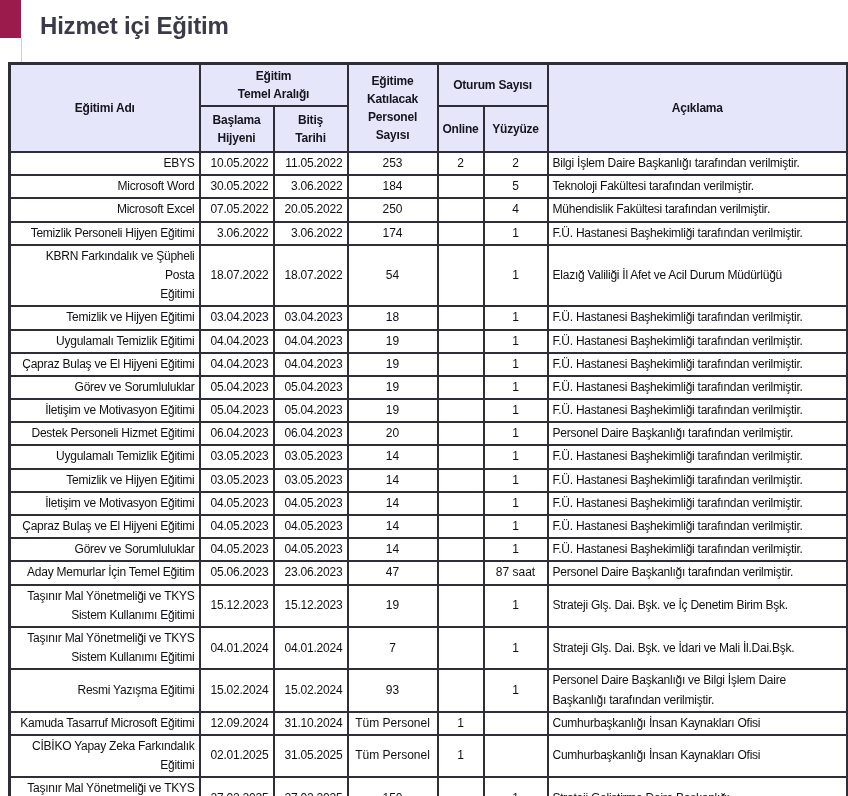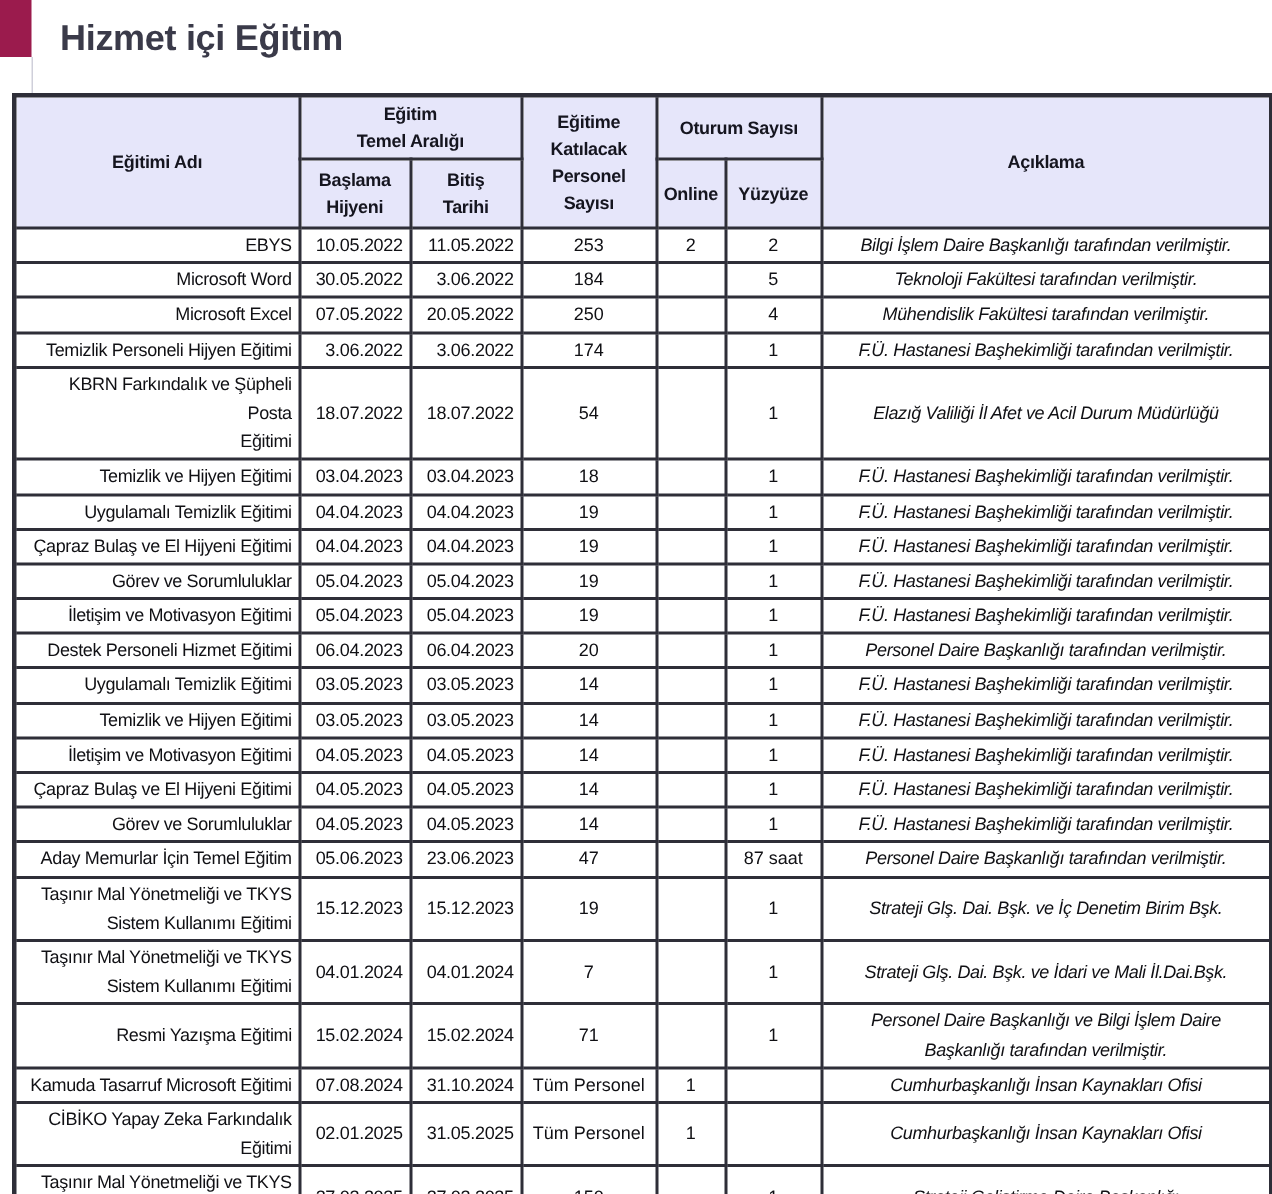--- a/index.html
+++ b/index.html
@@ -27,21 +27,21 @@
   thead tr.h1 th{height:36px;}
   thead tr.h2 th{height:40px;}
   .training td{
     font-size:12px;line-height:1.6;color:#101014;vertical-align:middle;
     padding:1px 4px;background:#ffffff;
   }
   tbody td{height:19px;}
   .c-name{text-align:right;white-space:pre-line;letter-spacing:-0.25px;}
   .c-date{text-align:right;letter-spacing:-0.2px;}
   .c-num{text-align:center;}
-  .c-desc{text-align:center;letter-spacing:-0.25px;font-style:italic;}
+  .c-desc{text-align:left;letter-spacing:-0.25px;}
 </style>
 </head>
 <body>
 
 <div class="accent-block"></div>
 <div class="left-rule"></div>
 <h1 class="page-title">Hizmet içi Eğitim</h1>
 
 <div class="table-wrap">
   <table class="training">
@@ -246,28 +246,28 @@
     <td class="c-date">04.01.2024</td>
     <td class="c-num">7</td>
     <td class="c-num"></td>
     <td class="c-num">1</td>
     <td class="c-desc">Strateji Glş. Dai. Bşk. ve İdari ve Mali İl.Dai.Bşk.</td>
   </tr>
         <tr>
     <td class="c-name">Resmi Yazışma Eğitimi</td>
     <td class="c-date">15.02.2024</td>
     <td class="c-date">15.02.2024</td>
-    <td class="c-num">71</td>
+    <td class="c-num">93</td>
     <td class="c-num"></td>
     <td class="c-num">1</td>
     <td class="c-desc">Personel Daire Başkanlığı ve Bilgi İşlem Daire Başkanlığı tarafından verilmiştir.</td>
   </tr>
         <tr>
     <td class="c-name">Kamuda Tasarruf Microsoft Eğitimi</td>
-    <td class="c-date">07.08.2024</td>
+    <td class="c-date">12.09.2024</td>
     <td class="c-date">31.10.2024</td>
     <td class="c-num">Tüm Personel</td>
     <td class="c-num">1</td>
     <td class="c-num"></td>
     <td class="c-desc">Cumhurbaşkanlığı İnsan Kaynakları Ofisi</td>
   </tr>
         <tr>
     <td class="c-name">CİBİKO Yapay Zeka Farkındalık
 Eğitimi</td>
     <td class="c-date">02.01.2025</td>

